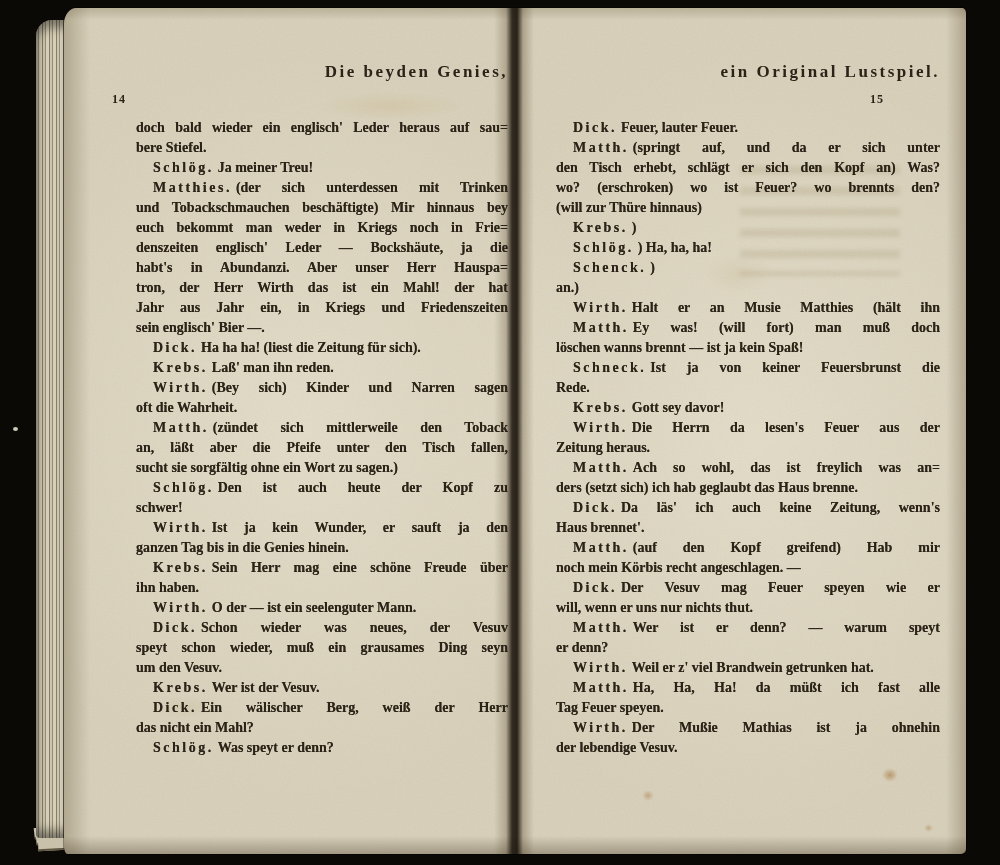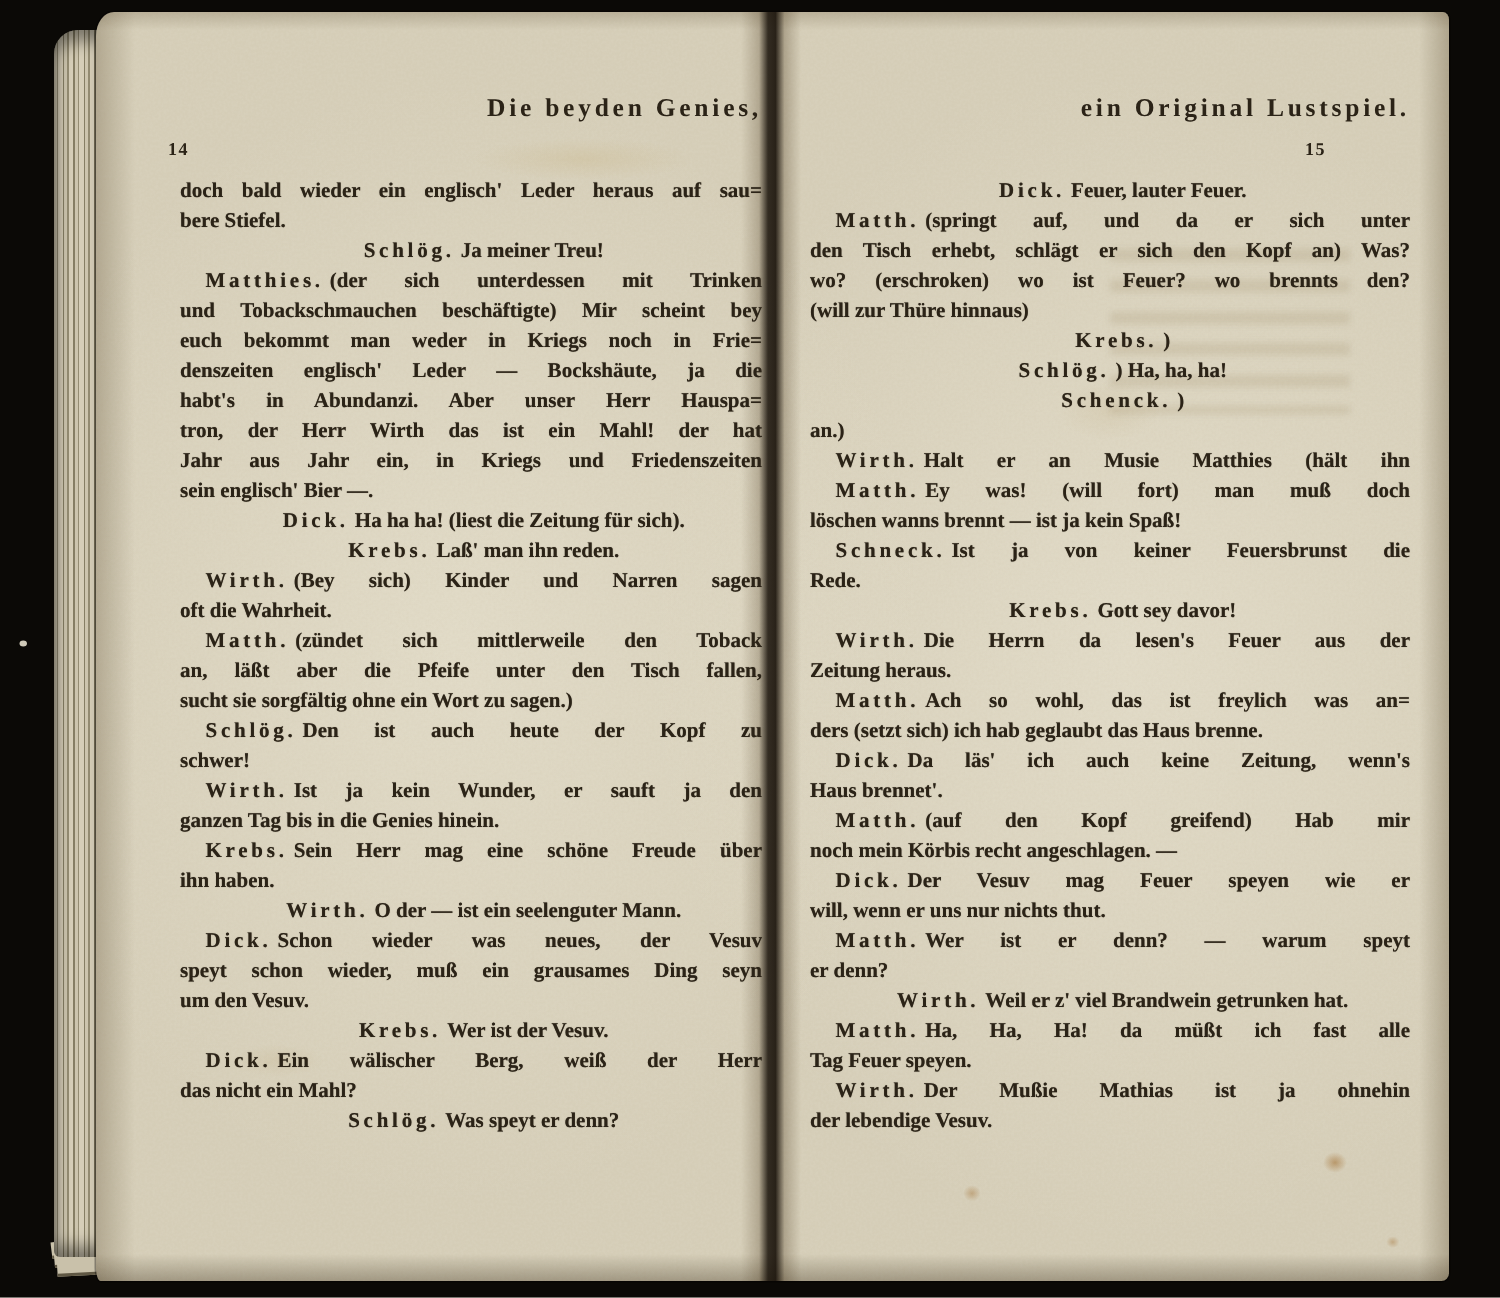--- a/index.html
+++ b/index.html
@@ -48,27 +48,27 @@
   .page{position:absolute;top:0;height:100%;color:#2b2317;}
   .page-left{left:56px;width:388px;}
   .page-right{left:476px;width:400px;}
   .pagehead{
     position:absolute;top:54px;width:100%;text-align:right;
     font-size:17px;font-weight:bold;letter-spacing:2.5px;white-space:nowrap;
   }
   .pagenum{position:absolute;top:56px;font-size:12px;font-weight:bold;letter-spacing:1px;margin-top:28px;}
   .page-left .pagenum{left:-8px;}
   .page-right .pagenum{right:56px;}
-  .textcol{position:absolute;top:110px;left:0;right:0;}
+  .textcol{position:absolute;top:110px;left:16px;right:0;}
   .line{
     font-size:14px;font-weight:bold;line-height:20px;height:20px;
     text-shadow:0 0 .5px rgba(43,35,23,.65);
   }
   .line.just{text-align:justify;text-align-last:justify;}
-  .line.ind{text-indent:17px;text-align:center;}
+  .line.ind{text-indent:17px;}
   .speaker{letter-spacing:2.5px;margin-right:4px;}
   
   .stain{position:absolute;pointer-events:none;border-radius:50%;}
   .s1{left:250px;top:84px;width:150px;height:28px;background:radial-gradient(ellipse,rgba(185,155,85,.16),rgba(185,155,85,0) 70%);}
   .s2{left:818px;top:760px;width:16px;height:14px;background:radial-gradient(ellipse,rgba(160,108,45,.55),rgba(160,108,45,0) 70%);}
   .s3{left:578px;top:782px;width:12px;height:11px;background:radial-gradient(ellipse,rgba(160,108,45,.4),rgba(160,108,45,0) 70%);}
   .s4{left:860px;top:816px;width:9px;height:8px;background:radial-gradient(ellipse,rgba(160,108,45,.38),rgba(160,108,45,0) 70%);}
   .s5{left:92px;top:688px;width:60px;height:22px;background:radial-gradient(ellipse,rgba(170,140,80,.12),rgba(170,140,80,0) 70%);}
   .s6{left:640px;top:246px;width:70px;height:40px;background:radial-gradient(ellipse,rgba(165,135,75,.1),rgba(165,135,75,0) 70%);}
   
@@ -108,21 +108,21 @@
     <div class="gutter"></div>
 
     <div class="page page-left">
       <div class="pagenum">14</div>
       <div class="pagehead">Die beyden Genies,</div>
       <div class="textcol">
           <div class="line just">doch bald wieder ein englisch' Leder heraus auf sau=</div>
           <div class="line">bere Stiefel.</div>
           <div class="line ind"><span class="speaker">Schlög.</span>Ja meiner Treu!</div>
           <div class="line ind just"><span class="speaker">Matthies.</span>(der sich unterdessen mit Trinken</div>
-          <div class="line just">und Tobackschmauchen beschäftigte) Mir scheint bey</div>
+          <div class="line just">und Tobackschmauchen beschäftigte) Mir hinnaus bey</div>
           <div class="line just">euch bekommt man weder in Kriegs noch in Frie=</div>
           <div class="line just">denszeiten englisch' Leder — Bockshäute, ja die</div>
           <div class="line just">habt's in Abundanzi. Aber unser Herr Hauspa=</div>
           <div class="line just">tron, der Herr Wirth das ist ein Mahl! der hat</div>
           <div class="line just">Jahr aus Jahr ein, in Kriegs und Friedenszeiten</div>
           <div class="line">sein englisch' Bier —.</div>
           <div class="line ind"><span class="speaker">Dick.</span>Ha ha ha! (liest die Zeitung für sich).</div>
           <div class="line ind"><span class="speaker">Krebs.</span>Laß' man ihn reden.</div>
           <div class="line ind just"><span class="speaker">Wirth.</span>(Bey sich) Kinder und Narren sagen</div>
           <div class="line">oft die Wahrheit.</div>

